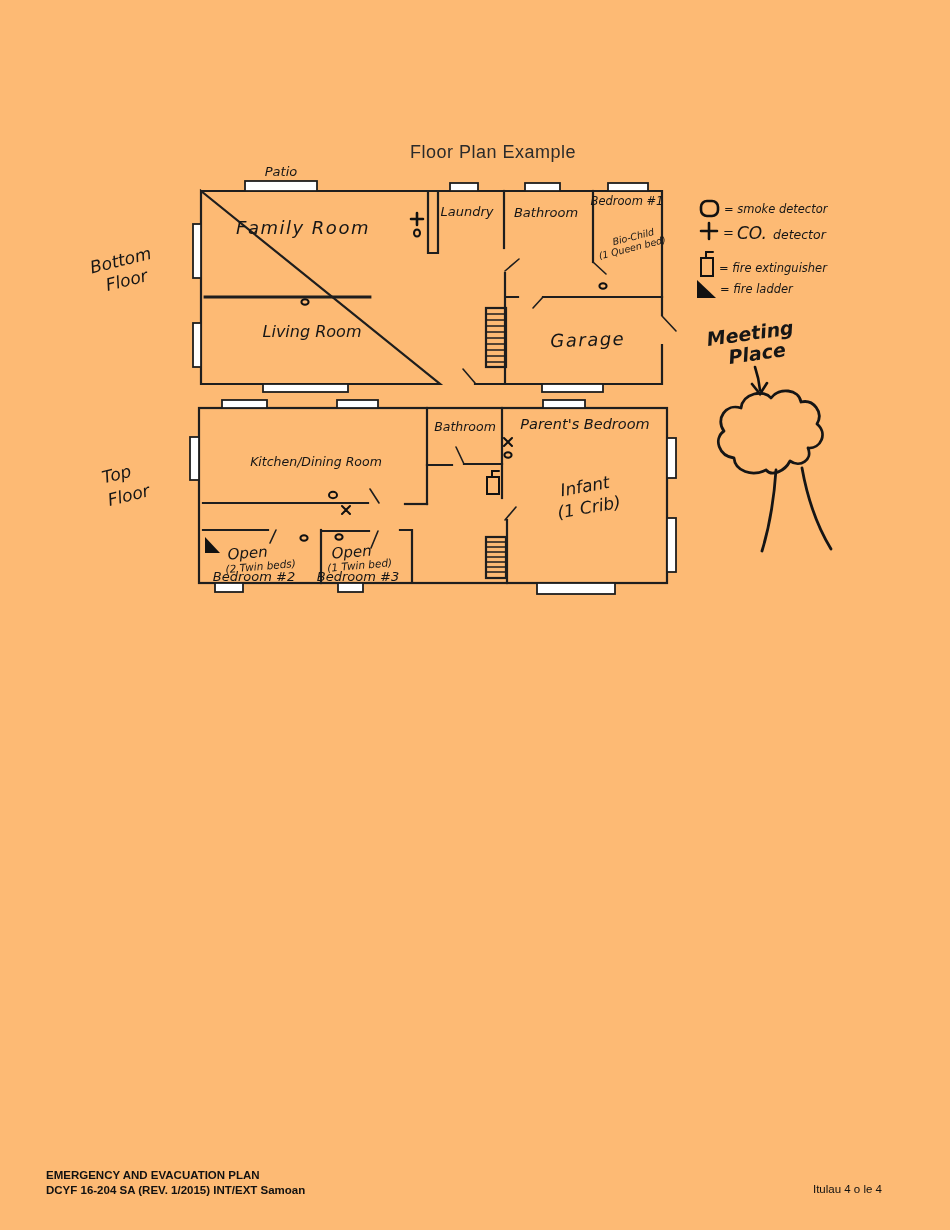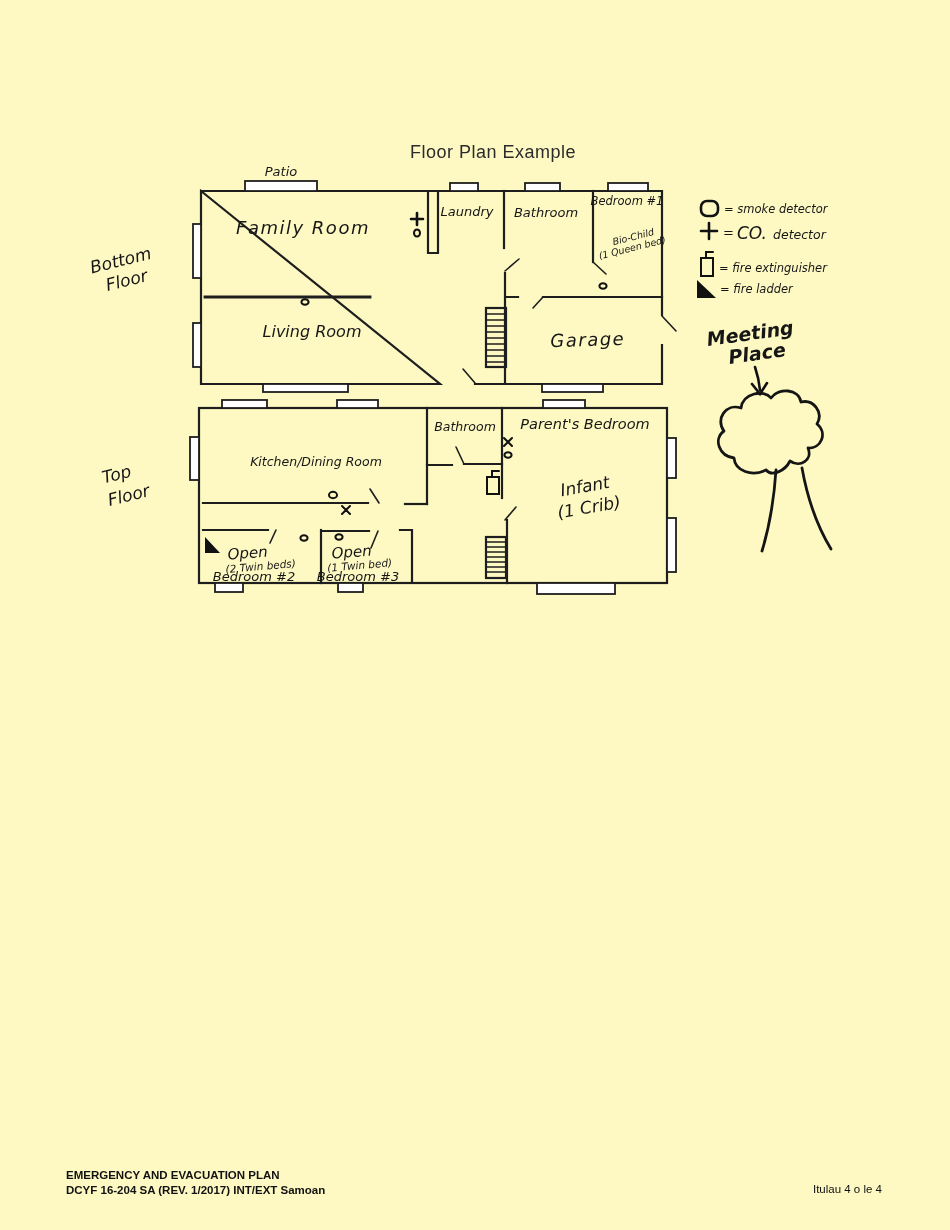--- a/index.html
+++ b/index.html
@@ -1,17 +1,17 @@
 <!DOCTYPE html>
 <html><head>
 <meta charset="utf-8">
 <style>
   * { margin:0; padding:0; box-sizing:border-box; }
   html,body { width:950px; height:1230px; background:#ffffff; font-family:"Liberation Sans", sans-serif; }
-  #page { position:relative; width:950px; height:1230px; background:#fef9c3; overflow:hidden; }
+  #page { position:relative; width:950px; height:1230px; background:#fdba74; overflow:hidden; }
 
   #title {
     position:absolute; top:142px; left:0; width:986px; text-align:center;
     font-size:18px; color:#2b2b2b; letter-spacing:0.5px;
     font-family:"Liberation Sans", sans-serif;
   }
 
   svg { position:absolute; top:0; left:0; }
 
   .wall   { stroke:#1e1e1e; stroke-width:2.2; fill:none; stroke-linecap:square; }
@@ -31,21 +31,21 @@
   .hw13 { font-size:13px; }
   .hw14 { font-size:14.5px; }
   .hw15 { font-size:15px; }
   .hw16 { font-size:16px; }
   .hw17 { font-size:17px; }
   .hw18 { font-size:18px; letter-spacing:1.5px; }
   .hw19 { font-size:19px; }
   .hweq { font-size:13px; }
 
   #footer-left {
-    position:absolute; left:66px; top:1168px;
+    position:absolute; left:46px; top:1168px;
     font-size:11.5px; font-weight:bold; color:#111; line-height:15px;
     font-family:"Liberation Sans", sans-serif;
   }
   #footer-right {
     position:absolute; right:68px; top:1183px;
     font-size:11.5px; font-weight:normal; color:#111;
     font-family:"Liberation Sans", sans-serif;
   }
 </style>
 </head>
@@ -223,17 +223,17 @@
           C813,460 800,468 790,461
           C785,471 772,477 766,470"></path>
         <path class="sketch" d="M776,470 C774,500 769,528 762,551"></path>
         <path class="sketch" d="M802,468 C807,496 817,526 831,549"></path>
       </g>
     </g>
   </svg>
 
   <div id="footer-left">
     <div>EMERGENCY AND EVACUATION PLAN</div>
-    <div>DCYF 16-204 SA (REV. 1/2017) INT/EXT Samoan</div>
+    <div>DCYF 16-204 SA (REV. 1/2015) INT/EXT Samoan</div>
   </div>
   <div id="footer-right">Itulau 4 o le 4</div>
 
 </div>
 
 </body></html>

